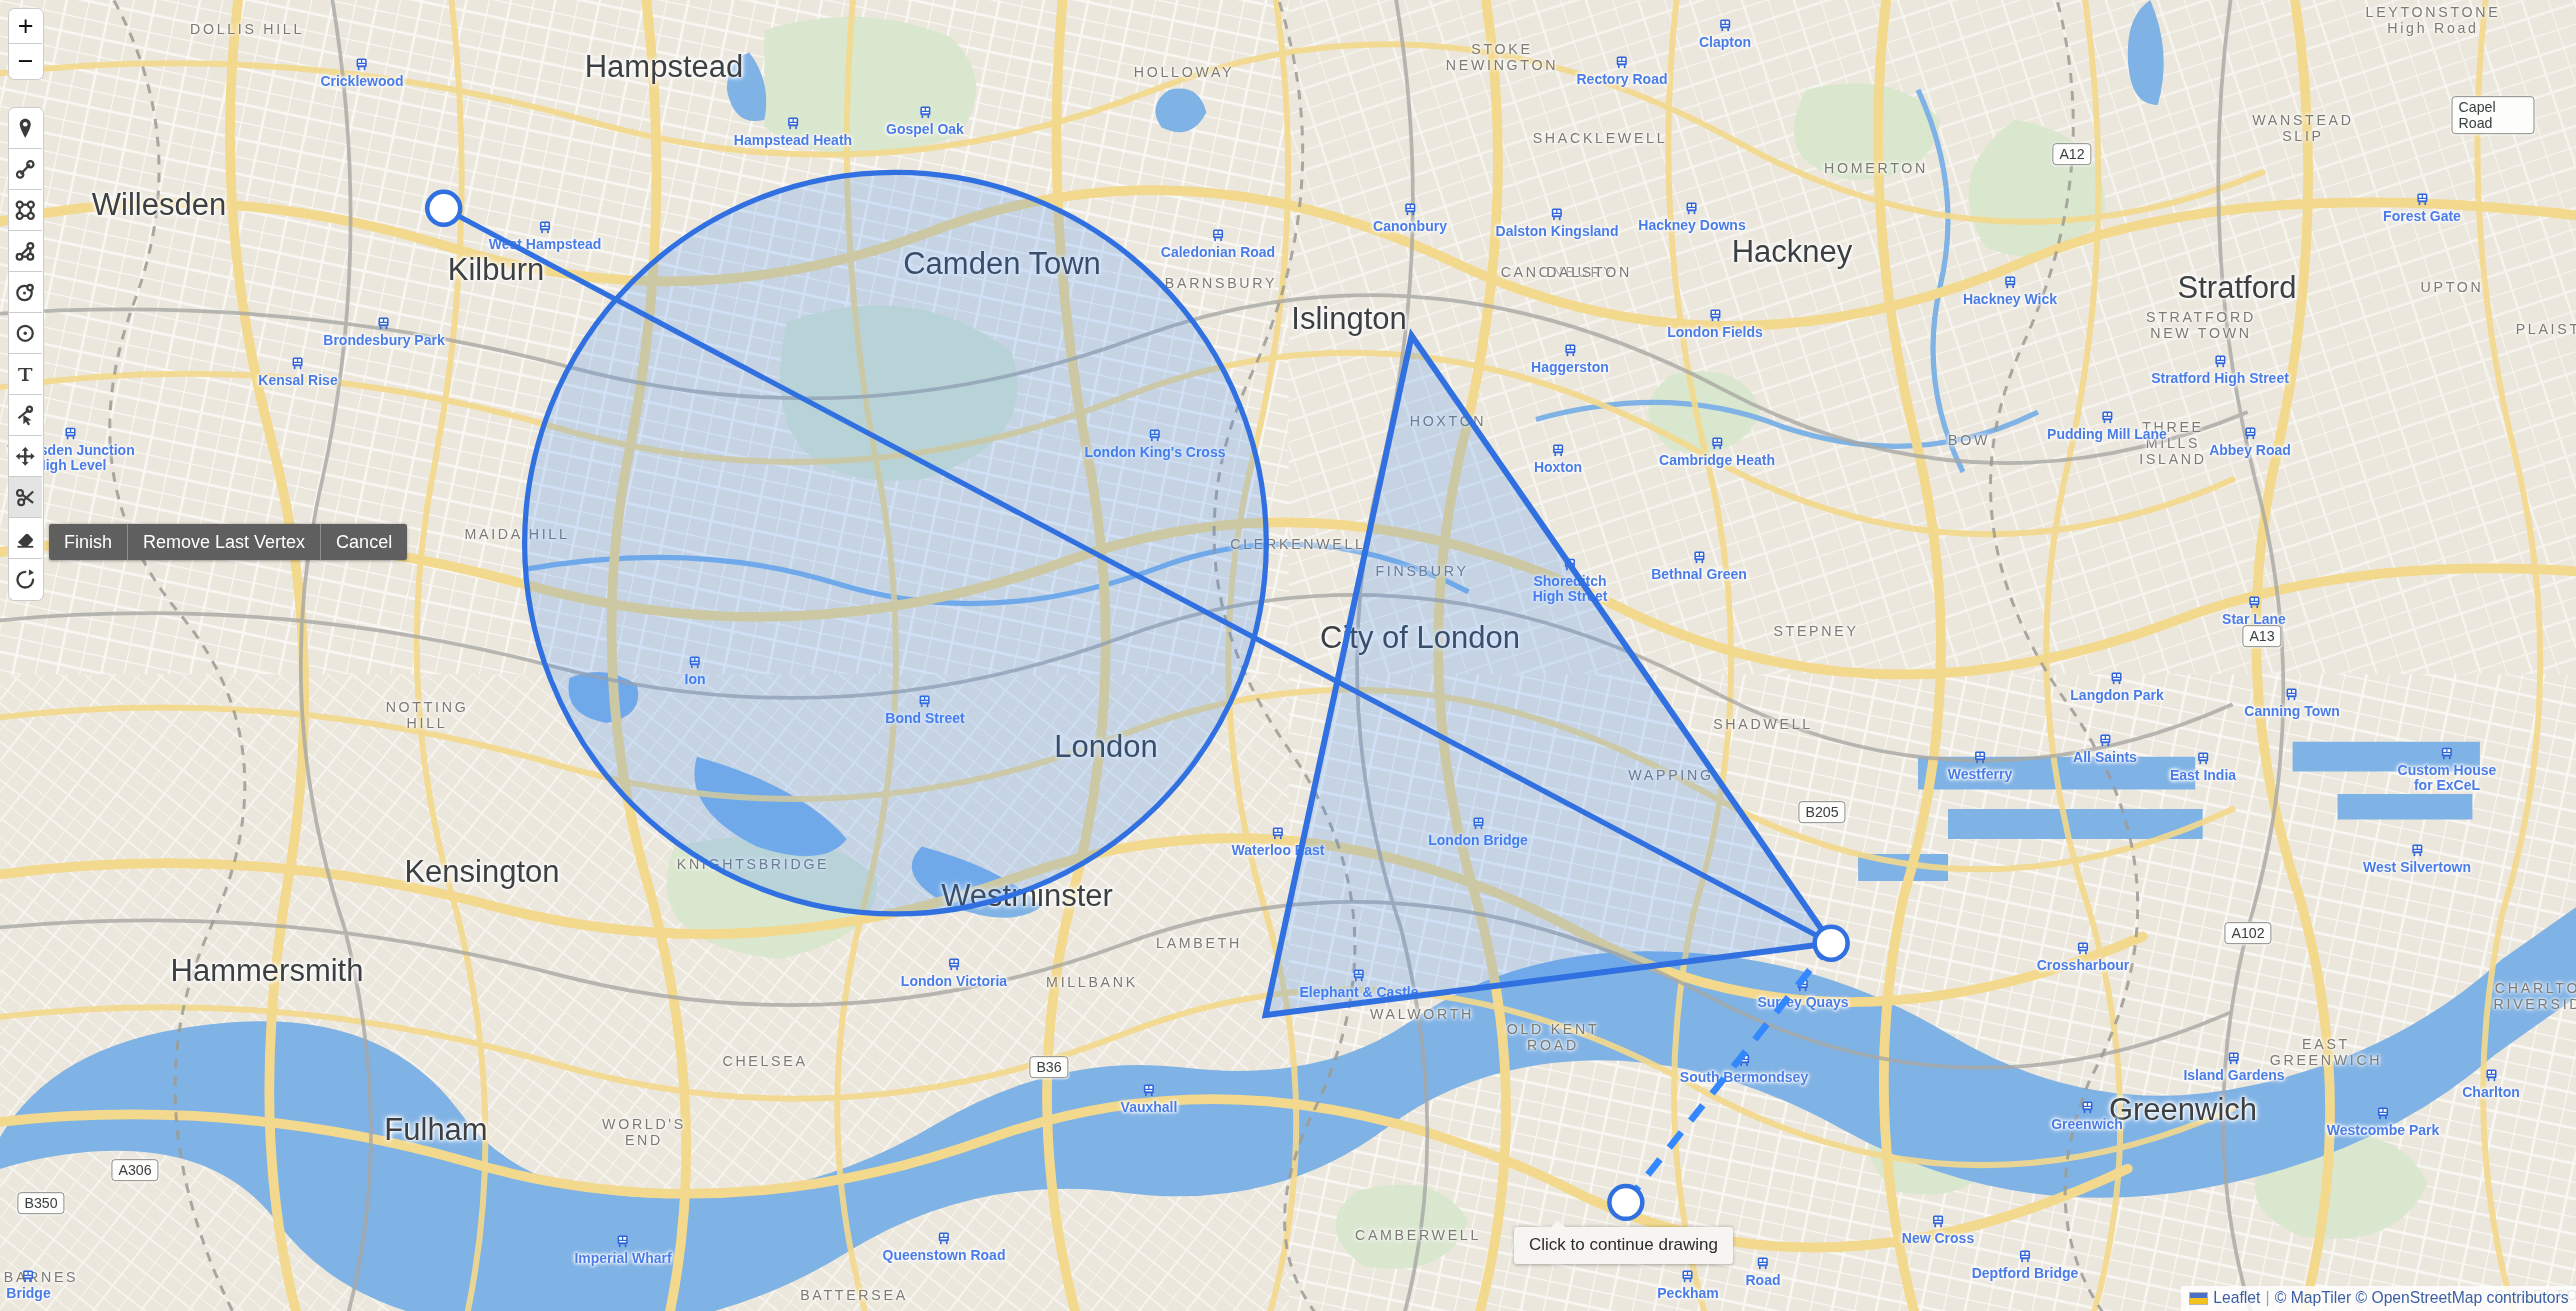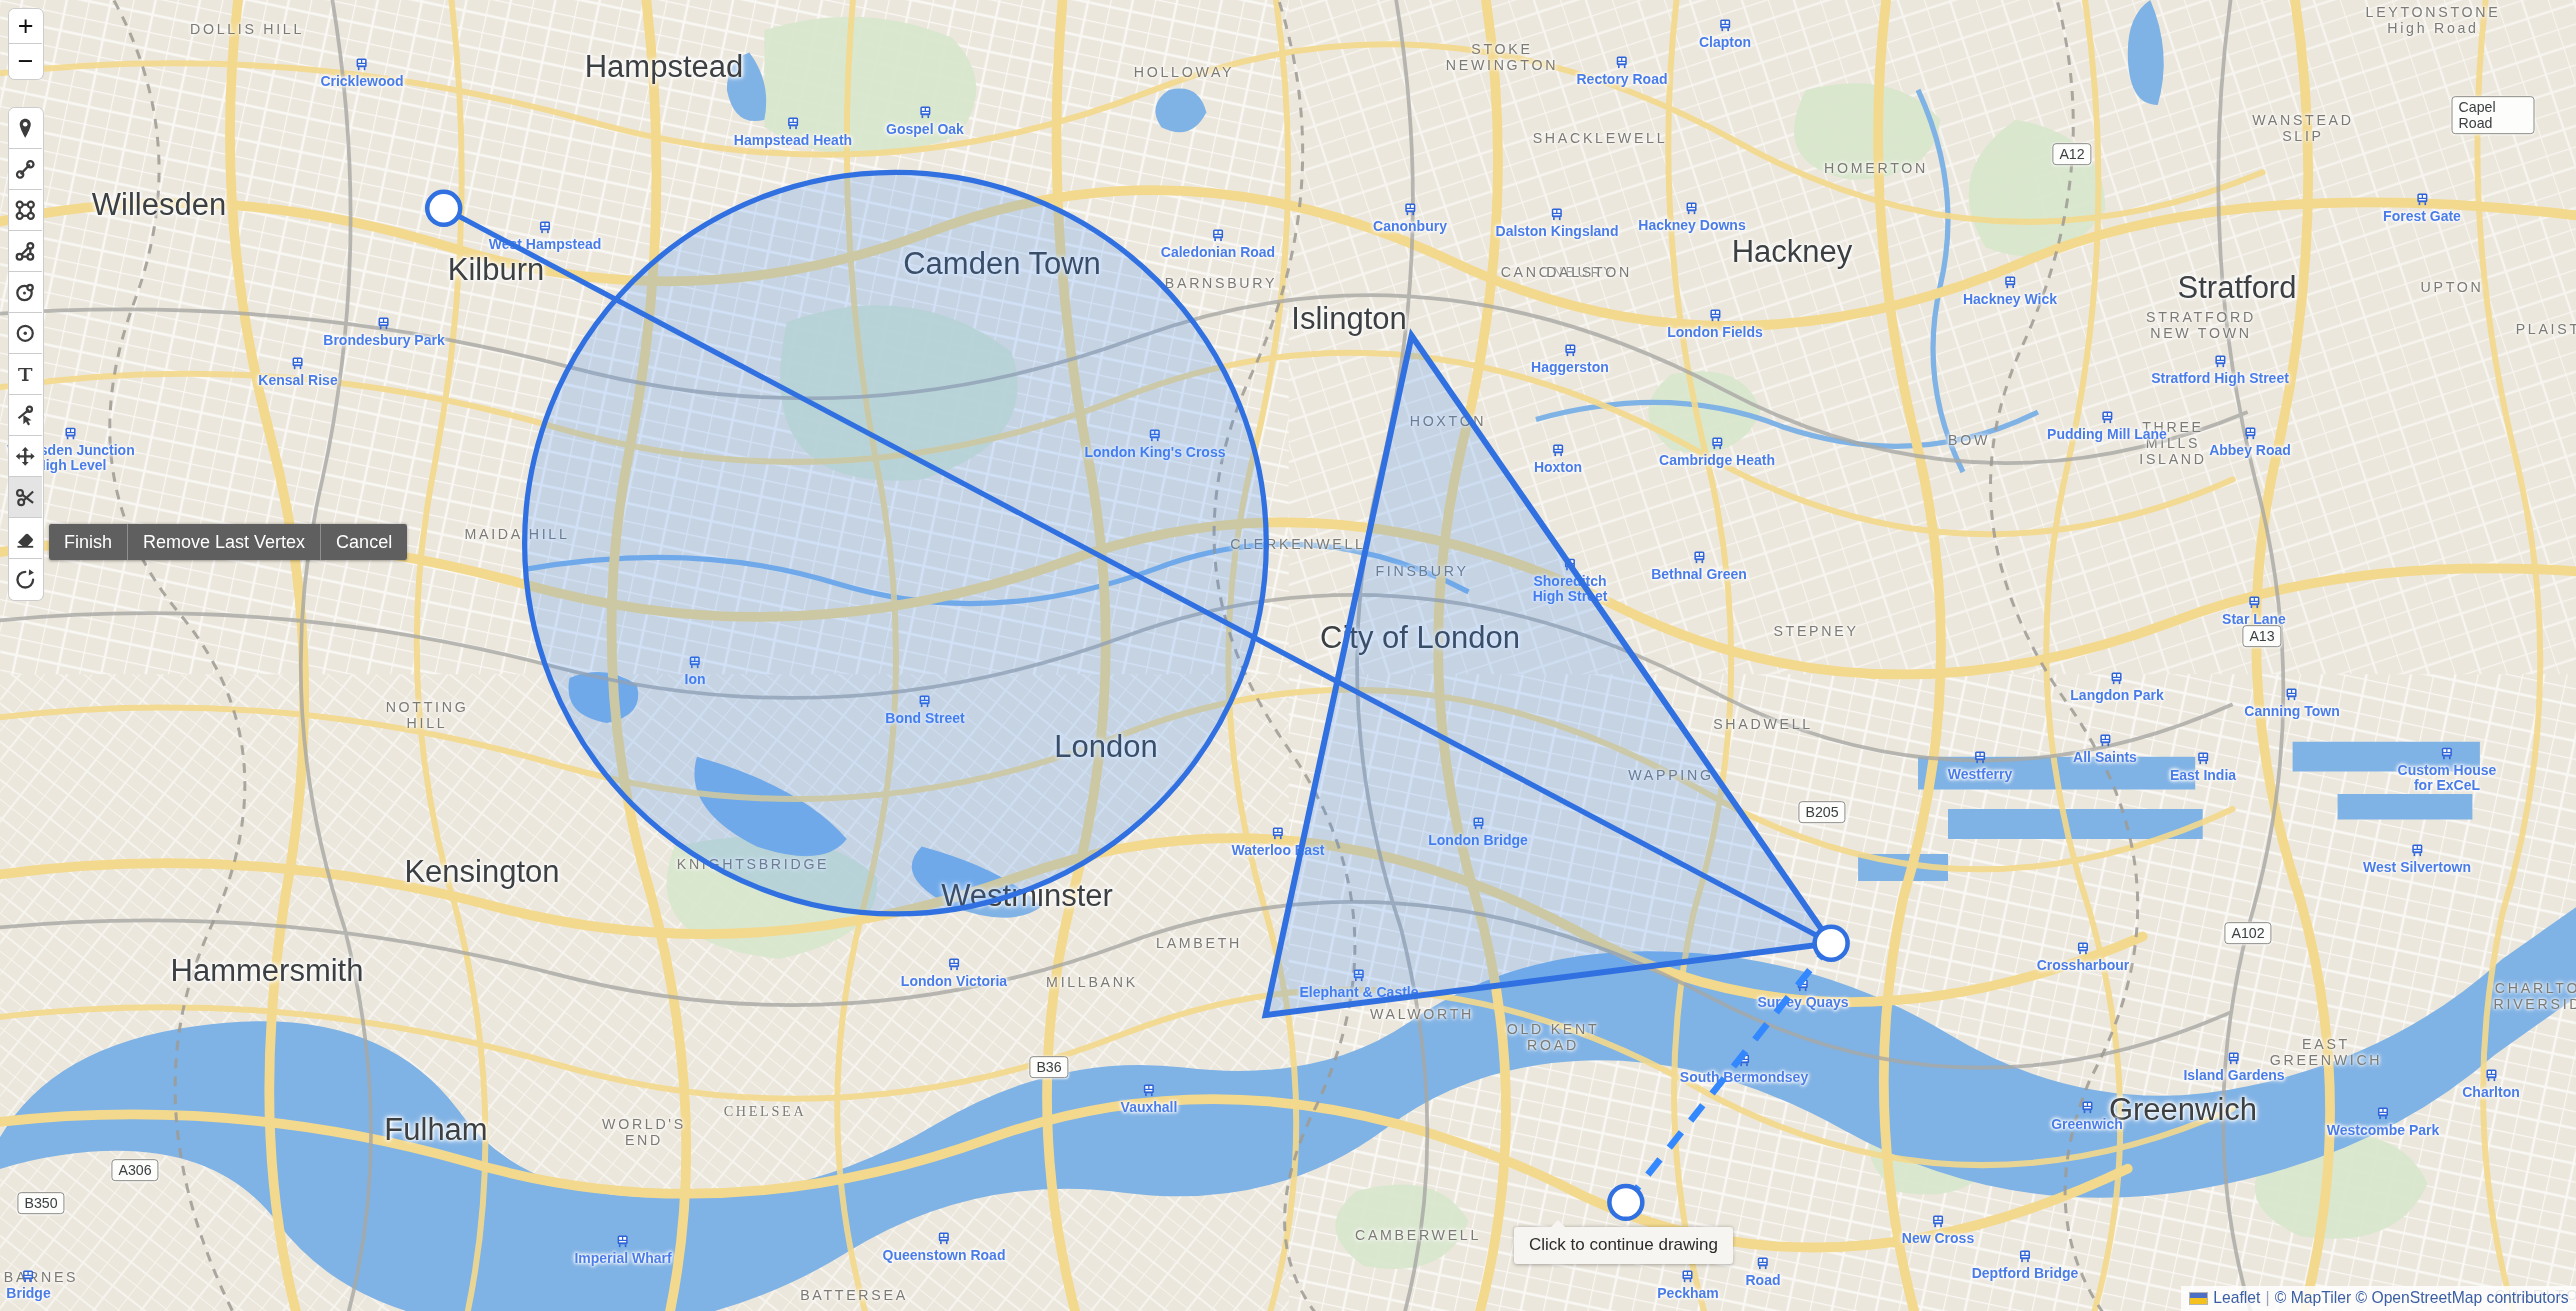--- a/index.html
+++ b/index.html
@@ -335,21 +335,21 @@
         <div class="lbl lbl-hood" style="left: 2173px; top: 444px;">THREE
 MILLS
 ISLAND</div>
         <div class="lbl lbl-hood" style="left: 1816px; top: 632px;">STEPNEY</div>
         <div class="lbl lbl-hood" style="left: 1671px; top: 776px;">WAPPING</div>
         <div class="lbl lbl-hood" style="left: 1763px; top: 725px;">SHADWELL</div>
         <div class="lbl lbl-hood" style="left: 517px; top: 535px;">MAIDA HILL</div>
         <div class="lbl lbl-hood" style="left: 427px; top: 716px;">NOTTING
 HILL</div>
         <div class="lbl lbl-hood" style="left: 753px; top: 865px;">KNIGHTSBRIDGE</div>
-        <div class="lbl lbl-hood" style="left: 765px; top: 1112px; font-family: Liberation Serif, serif;">CHELSEA</div>
+        <div class="lbl lbl-hood" style="left: 765px; top: 1062px;">CHELSEA</div>
         <div class="lbl lbl-hood" style="left: 644px; top: 1133px;">WORLD'S
 END</div>
         <div class="lbl lbl-hood" style="left: 854px; top: 1296px;">BATTERSEA</div>
         <div class="lbl lbl-hood" style="left: 1092px; top: 983px;">MILLBANK</div>
         <div class="lbl lbl-hood" style="left: 1199px; top: 944px;">LAMBETH</div>
         <div class="lbl lbl-hood" style="left: 1422px; top: 1015px;">WALWORTH</div>
         <div class="lbl lbl-hood" style="left: 1553px; top: 1038px;">OLD KENT
 ROAD</div>
         <div class="lbl lbl-hood" style="left: 1418px; top: 1236px;">CAMBERWELL</div>
         <div class="lbl lbl-hood" style="left: 2326px; top: 1053px;">EAST

